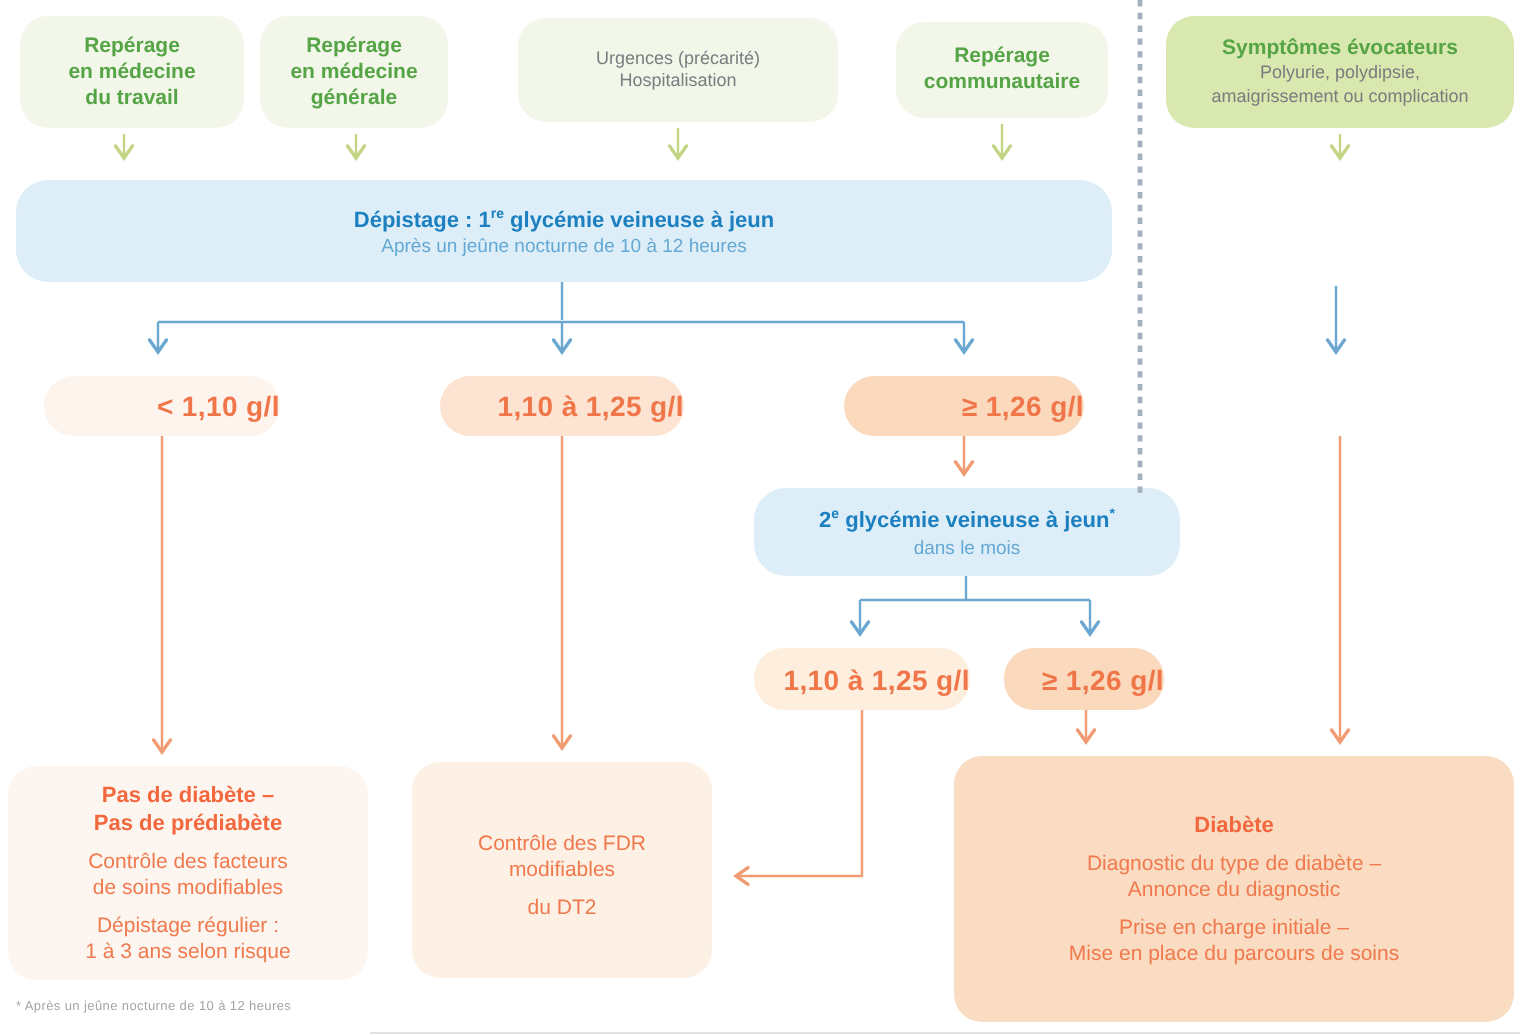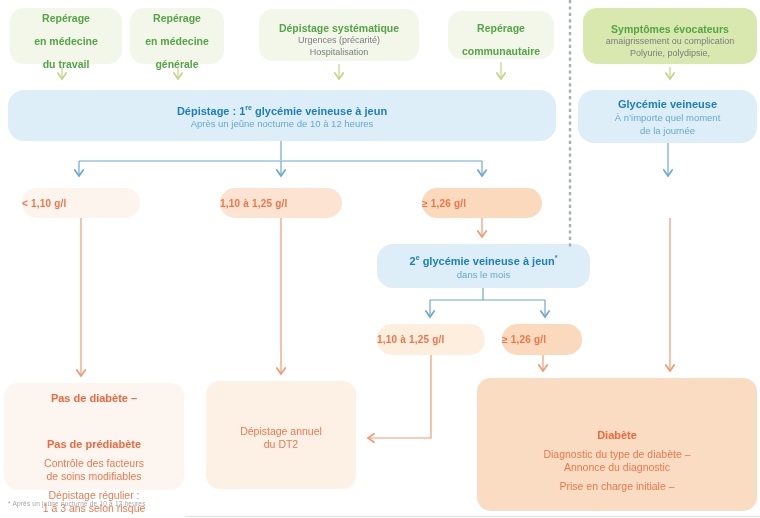--- a/index.html
+++ b/index.html
@@ -9,51 +9,51 @@
     font-family:"Liberation Sans", sans-serif; overflow:hidden;
   }
   .abs { position:absolute; }
 
   
   .gbox {
     border-radius:14px; background:#f2f7ea; text-align:center;
     display:flex; flex-direction:column; justify-content:center; padding:3px 4px;
   }
   .gbox.highlight { background:#d8e8ae; }
-  .gbox .t { color:#55a445; font-weight:bold; font-size:10.5px; line-height:13px;margin-top:10px; }
+  .gbox .t { color:#55a445; font-weight:bold; font-size:10.5px; line-height:13px; }
   .gbox .s { color:#7a7d7f; font-size:9px; line-height:11.5px; }
 
   
   .bluebox {
     background:#ddeef8; border-radius:16px; text-align:center;
     display:flex; flex-direction:column; justify-content:center; gap:1px;
   }
   .bluebox .t { color:#1b7fc0; font-weight:bold; font-size:11px; line-height:14px; }
   .bluebox .t sup { font-size:7px; }
   .bluebox .s { color:#64a9d4; font-size:9.5px; line-height:12px; }
 
   
   .pill {
-    border-radius:15px; display:flex; align-items:center; justify-content:flex-start;
-    color:#f0764a; font-weight:bold; font-size:10px; letter-spacing:.2px;
+    border-radius:15px; display:flex; align-items:center; justify-content:flex-end;
+    color:#f0764a; font-weight:bold; font-size:14px; letter-spacing:.2px;
   }
   .pill.bg-light { background:#fdf4ed; }
   .pill.bg-mid   { background:#fce3d2; }
   .pill.bg-soft  { background:#fdeede; }
   .pill.bg-dark  { background:#fbd9bd; }
 
   
   .outcome {
     border-radius:14px; text-align:center;
     display:flex; flex-direction:column; justify-content:center; padding:6px 4px;
   }
   .outcome.bg1 { background:#fdf6f0; }
   .outcome.bg2 { background:#fdf0e4; }
   .outcome.bg3 { background:#f9dcc2; }
-  .outcome .t { font-weight:bold; font-size:11px; line-height:14px; color:#f2673d;margin-top:32px; }
+  .outcome .t { font-weight:bold; font-size:11px; line-height:14px; color:#f2673d; }
   .outcome .p { margin-top:6px; font-size:10.5px; line-height:13px; color:#f0794e; }
   .outcome .p div { }
 
   .footnote { font-size:6.5px; color:#a5a5a5; letter-spacing:.2px; }
   .bottom-rule { background:#e0e0e0; }
 
   svg.connectors { position:absolute; left:0; top:0; pointer-events:none; }
 </style>
 </head>
 <body>
@@ -66,46 +66,40 @@
     <div class="t">du travail</div>
   </div>
 
   <div class="gbox abs" style="left:130px;top:8px;width:94px;height:56px;">
     <div class="t">Repérage</div>
     <div class="t">en médecine</div>
     <div class="t">générale</div>
   </div>
 
   <div class="gbox abs" style="left:259px;top:9px;width:160px;height:52px;">
-    <div class="t">Dépistage systématique</div>
     <div class="s">Urgences (précarité)</div>
     <div class="s">Hospitalisation</div>
   </div>
 
   <div class="gbox abs" style="left:448px;top:11px;width:106px;height:48px;">
     <div class="t">Repérage</div>
     <div class="t">communautaire</div>
   </div>
 
   <div class="gbox highlight abs" style="left:583px;top:8px;width:174px;height:56px;">
     <div class="t">Symptômes évocateurs</div>
+    <div class="s">Polyurie, polydipsie,</div>
     <div class="s">amaigrissement ou complication</div>
-    <div class="s">Polyurie, polydipsie,</div>
   </div>
 
   <div class="bluebox abs" style="left:8px;top:90px;width:548px;height:51px;">
     <div class="t"><span>Dépistage : 1</span><sup>re</sup><span> glycémie veineuse à jeun</span></div>
     <div class="s">Après un jeûne nocturne de 10 à 12 heures</div>
   </div>
 
-  <div class="bluebox abs" style="left:578px;top:90px;width:179px;height:53px;">
-    <div class="t">Glycémie veineuse</div>
-    <div class="s">À n’importe quel moment</div>
-    <div class="s">de la journée</div>
-  </div>
 
   <div class="pill bg-light abs" style="left:22px;top:188px;width:118px;height:30px;">
     <span>&lt; 1,10 g/l</span>
   </div>
   <div class="pill bg-mid abs" style="left:220px;top:188px;width:122px;height:30px;">
     <span>1,10 à 1,25 g/l</span>
   </div>
   <div class="pill bg-dark abs" style="left:422px;top:188px;width:120px;height:30px;">
     <span>≥ 1,26 g/l</span>
   </div>
@@ -130,33 +124,37 @@
       <div>de soins modifiables</div>
     </div>
     <div class="p">
       <div>Dépistage régulier :</div>
       <div>1 à 3 ans selon risque</div>
     </div>
   </div>
 
   <div class="outcome bg2 abs" style="left:206px;top:381px;width:150px;height:108px;">
     <div class="p">
-      <div>Dépistage annuel</div>
+      <div>Contrôle des FDR</div>
+      <div>modifiables</div>
+    </div>
+    <div class="p">
       <div>du DT2</div>
     </div>
   </div>
 
   <div class="outcome bg3 abs" style="left:477px;top:378px;width:280px;height:133px;">
     <div class="t">Diabète</div>
     <div class="p">
       <div>Diagnostic du type de diabète –</div>
       <div>Annonce du diagnostic</div>
     </div>
     <div class="p">
       <div>Prise en charge initiale –</div>
+      <div>Mise en place du parcours de soins</div>
     </div>
   </div>
 
   <div class="footnote abs" style="left:8px;top:500px;">* Après un jeûne nocturne de 10 à 12 heures</div>
   <div class="bottom-rule abs" style="left:185px;top:516px;width:575px;height:1px;"></div>
 
   <svg class="connectors" width="760" height="518" viewBox="0 0 760 518">
     <defs>
       <marker id="mG" viewBox="0 0 8 9" refX="6" refY="4.5" markerWidth="8" markerHeight="9" orient="auto">
         <path d="M1,1 L6,4.5 L1,8" fill="none" stroke="#c3d584" stroke-width="1.4" stroke-linecap="round"></path>

